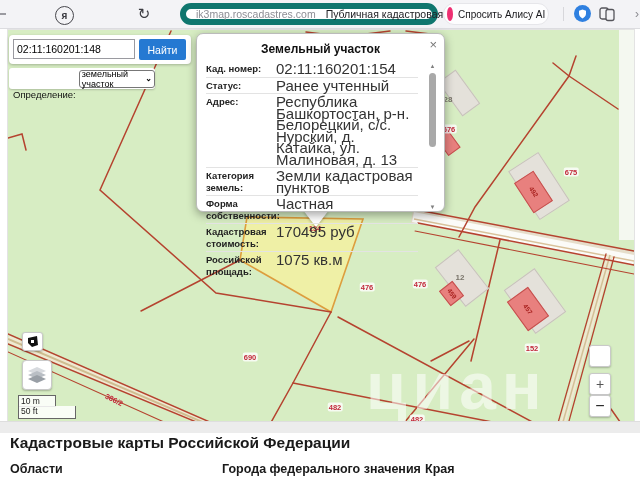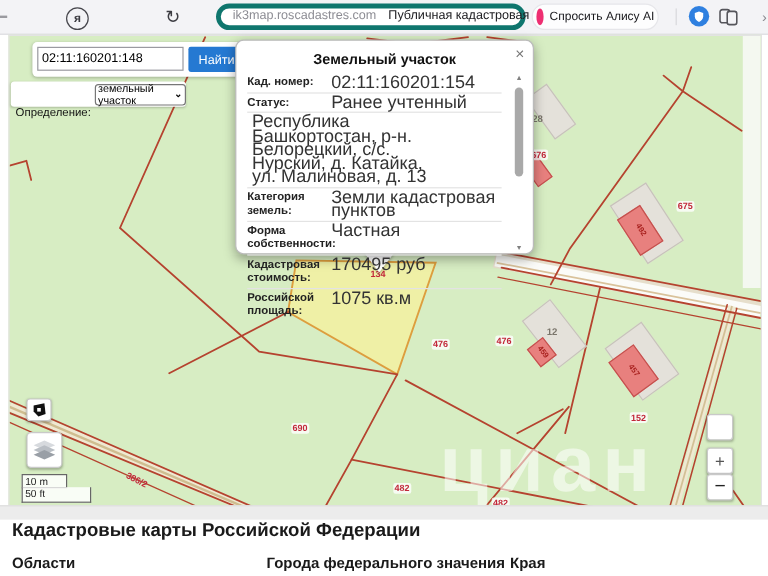--- a/index.html
+++ b/index.html
@@ -7,21 +7,21 @@
        font-family:"Liberation Sans", sans-serif; position:relative;}
   
   #toolbar{position:absolute;left:0;top:0;width:640px;height:28px;background:#f3f3f6;
            border-bottom:1px solid #dcdce0;}
   .tb{position:absolute;display:flex;align-items:center;justify-content:center;}
   #back-stub{left:-4px;top:13px;width:10px;height:2px;background:#9a9aa0;position:absolute;}
   #profile{left:55px;top:6px;width:17px;height:17px;border:1.6px solid #47474d;border-radius:50%;
            font-size:10px;font-weight:bold;color:#3c3c42;}
   #refresh{left:134px;top:4px;width:20px;height:20px;font-size:15px;color:#3c3c42;}
   #addressbar{position:absolute;left:180px;top:3px;width:258px;height:22px;background:#ffffff;
-              border:4px solid #0f766e;border-radius:12px;display:flex;padding:0 6px;box-sizing:border-box;}
+              border:6px solid #0f766e;border-radius:12px;display:flex;align-items:center;padding:0 6px;box-sizing:border-box;}
   #addr-url{color:#8d8d94;font-size:10.5px;margin-left:4px;white-space:nowrap;}
   #addr-title{color:#202024;font-size:10.5px;margin-left:10px;white-space:nowrap;}
   #addr-more{color:#707076;font-size:10px;margin-left:auto;letter-spacing:1px;}
   #alice-pill{position:absolute;left:443px;top:3px;width:106px;height:22px;background:#fdfdfe;
               border:1px solid #e6e6ea;border-radius:12px;display:flex;align-items:center;padding:0 6px 0 3px;box-sizing:border-box;}
   #alice-icon{width:14px;height:14px;border-radius:50%;background:#fff;border:3px solid #ee2f72;box-sizing:border-box;}
   #alice-label{font-size:10px;color:#18181c;margin-left:5px;white-space:nowrap;}
   #tb-divider{position:absolute;left:563px;top:7px;width:1px;height:14px;background:#d7d7db;}
   #protect{left:574px;top:5px;width:17px;height:17px;background:#2f80e0;border-radius:50%;}
   #tabs-icon{left:598px;top:6px;width:18px;height:16px;}
@@ -46,21 +46,21 @@
   #btn-measure{left:14px;top:302px;width:21px;height:19px;}
   #btn-layers{left:14px;top:330px;width:30px;height:30px;border-radius:4px;}
   #btn-extent{left:581px;top:315px;width:22px;height:22px;}
   #btn-zoom-in{left:581px;top:343px;width:22px;height:22px;font-size:14px;color:#555;}
   #btn-zoom-out{left:581px;top:365px;width:22px;height:22px;font-size:16px;color:#222;}
   .scalebox{position:absolute;background:rgba(255,255,255,.85);border:1.5px solid #666;
             font-size:8.5px;color:#222;line-height:10px;padding:0 2px;box-sizing:border-box;}
   #scale-m{left:10px;top:365px;width:38px;height:12px;}
   #scale-ft{left:10px;top:376px;width:58px;height:13px;border-top:none;}
   
-  #searchpanel{position:absolute;left:27px;top:35px;width:182px;height:29px;background:#fff;border-radius:4px;
+  #searchpanel{position:absolute;left:9px;top:35px;width:182px;height:29px;background:#fff;border-radius:4px;
                box-shadow:0 1px 3px rgba(0,0,0,.25);}
   #search-input{position:absolute;left:4px;top:4px;width:122px;height:20px;border:1px solid #9a9aa0;
                 font-size:10.5px;padding:0 3px;box-sizing:border-box;font-family:inherit;}
   #search-btn{position:absolute;left:130px;top:4px;width:47px;height:21px;background:#2579d2;color:#fff;
               border:none;border-radius:2px;font-size:10.5px;cursor:pointer;font-family:inherit;}
   #defpanel{position:absolute;left:9px;top:68px;width:146px;height:21px;background:#fff;border-radius:3px;
             box-shadow:0 1px 2px rgba(0,0,0,.2);display:flex;align-items:center;}
   #def-label{font-size:9.5px;color:#111;margin-left:4px;margin-top:32px;}
   #def-select{margin-left:3px;height:16px;border:1px solid #777;border-radius:3px;background:#fff;
               font-size:9px;display:flex;align-items:center;padding:0 2px;cursor:pointer;}
@@ -235,20 +235,21 @@
   <div id="popup-rows">
       <div class="prow">
         <span class="plabel">Кад. номер:</span>
         <span class="pvalue">02:11:160201:154</span>
       </div>
       <div class="prow">
         <span class="plabel">Статус:</span>
         <span class="pvalue">Ранее учтенный</span>
       </div>
       <div class="prow">
+        <span class="plabel">Адрес:</span>
         <span class="pvalue">Республика Башкортостан, р-н. Белорецкий, с/с. Нурский, д. Катайка, ул. Малиновая, д. 13</span>
       </div>
       <div class="prow">
         <span class="plabel">Категория земель:</span>
         <span class="pvalue">Земли кадастровая пунктов</span>
       </div>
       <div class="prow">
         <span class="plabel">Форма собственности:</span>
         <span class="pvalue">Частная</span>
       </div>

